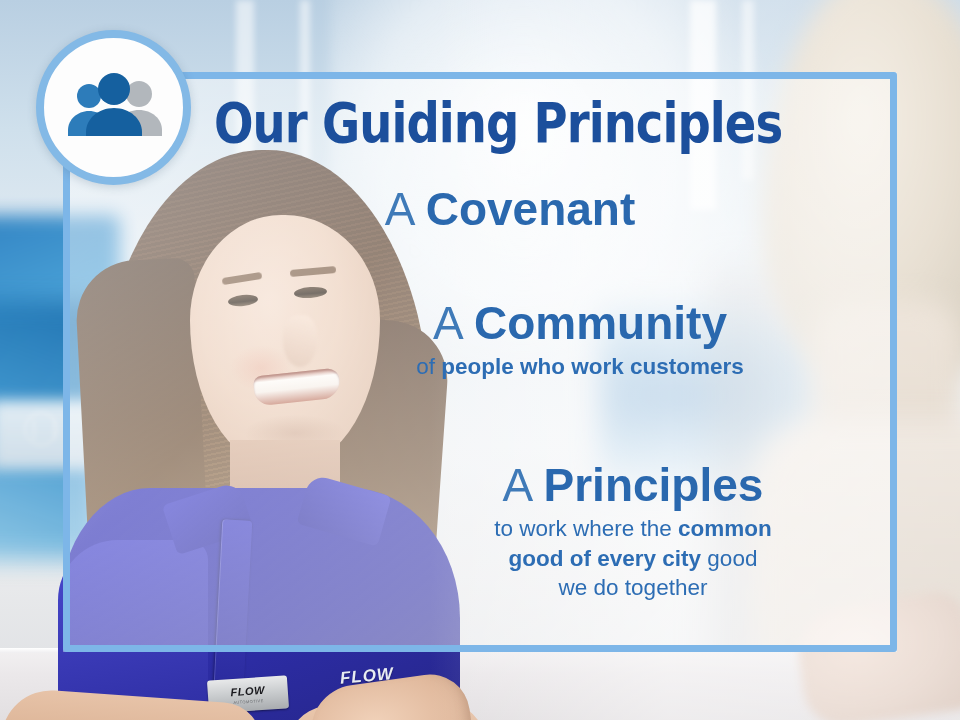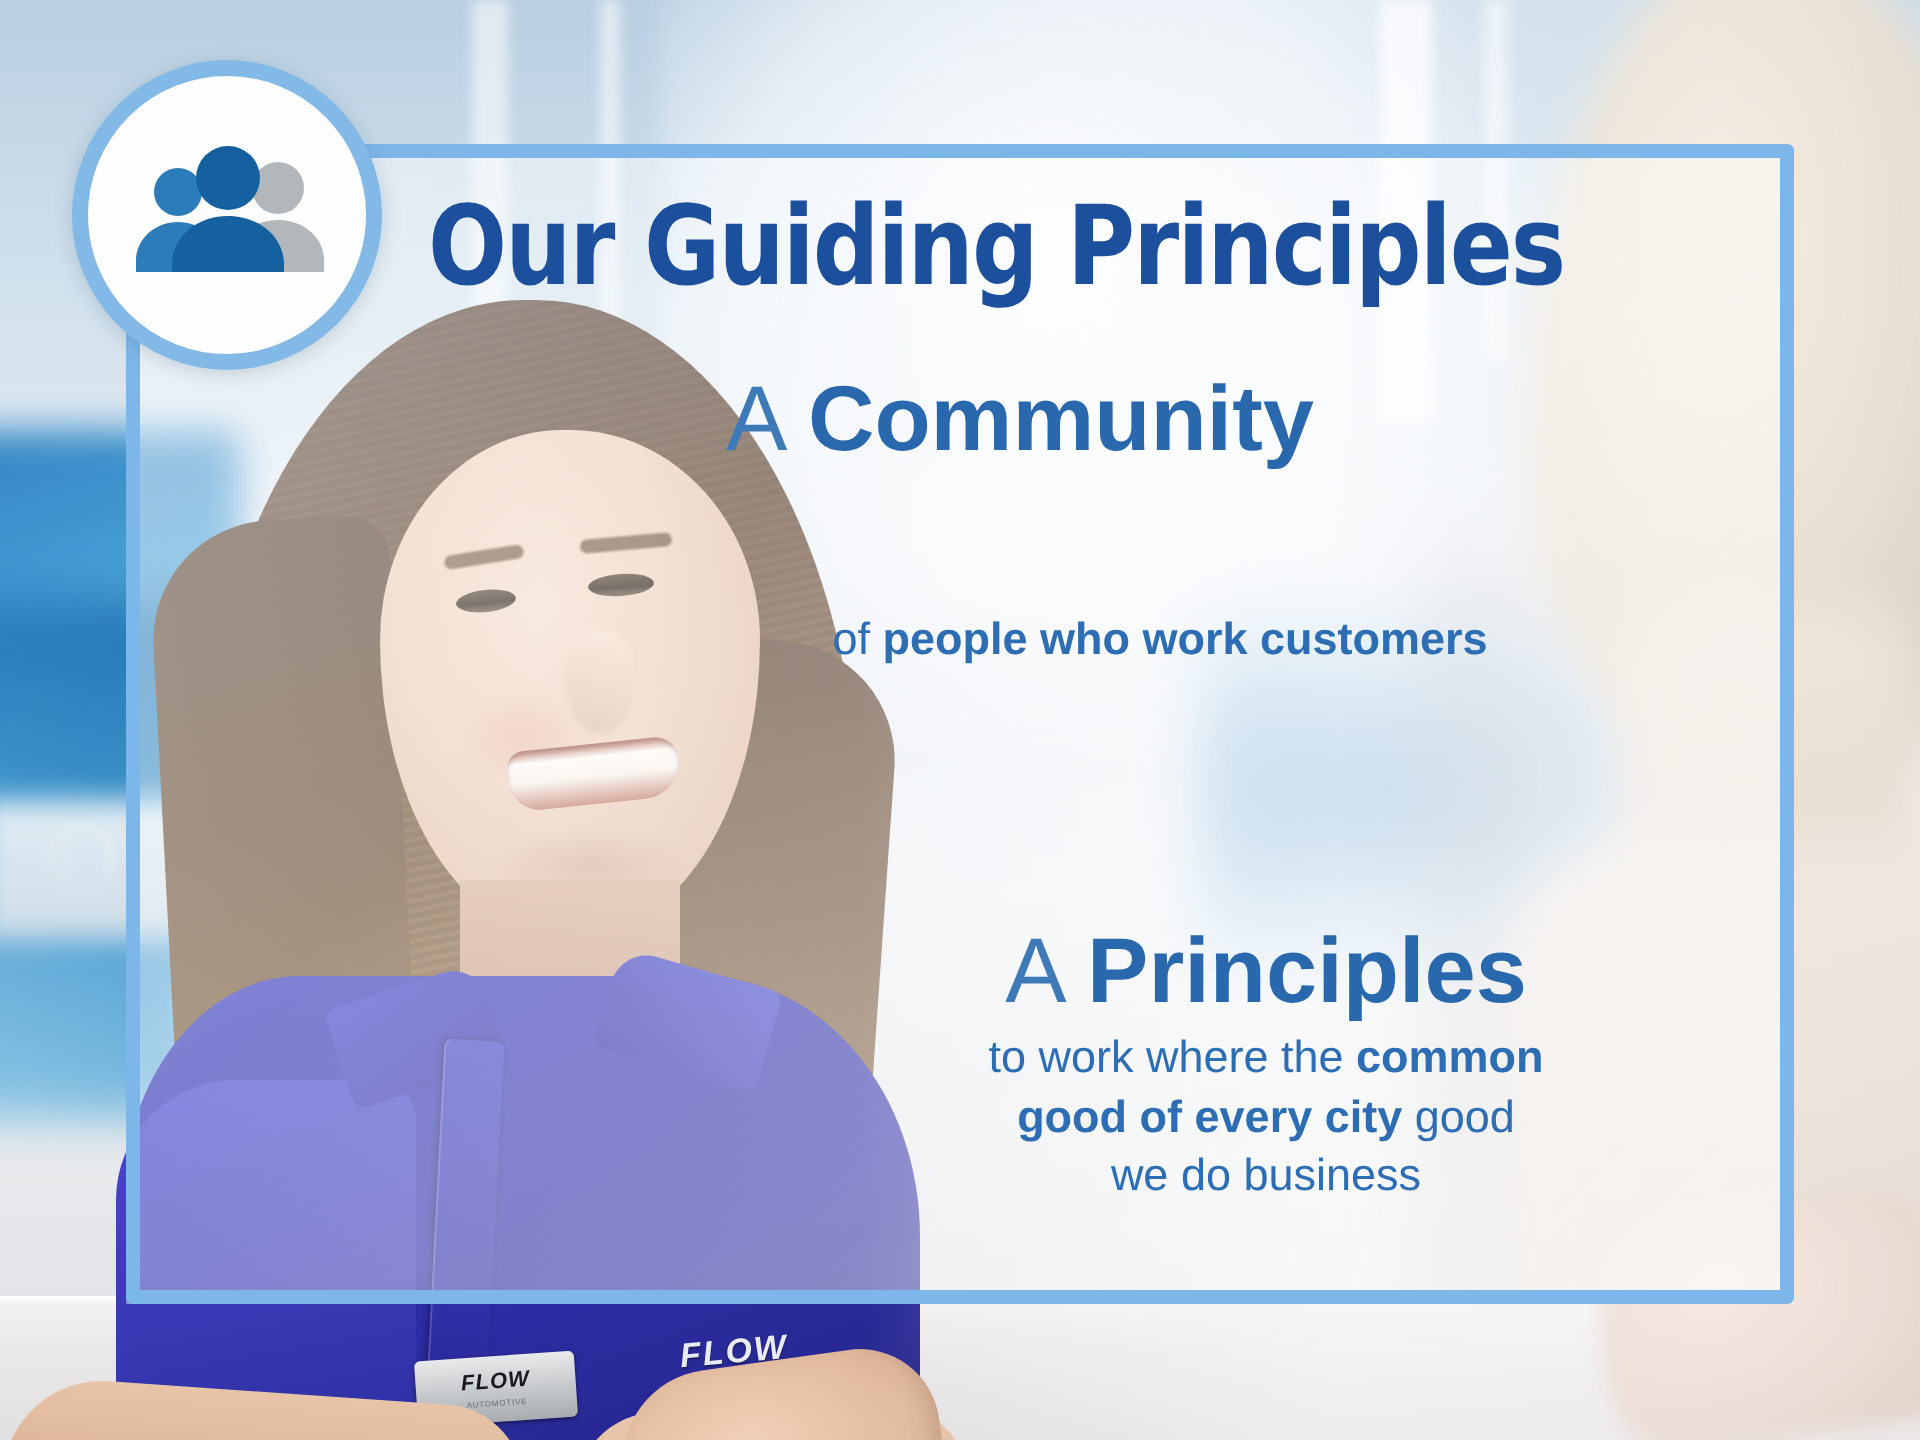--- a/index.html
+++ b/index.html
@@ -390,40 +390,43 @@
 
       <circle cx="55" cy="17" r="16" fill="#15609f"></circle>
       <path d="M55 36c-16 0-28 11-28 24v4h56v-4c0-13-12-24-28-24z" fill="#15609f"></path>
     </svg>
   </div>
 
   <div class="heading">Our Guiding Principles</div>
 
   <div class="block" id="blk1">
     <div class="big">
+      <span class="lt">A </span><span class="bd">Covenant</span>
+    </div>
+  </div>
+
+  <div class="block" id="blk2">
+    <div class="big">
       <span class="lt">A </span><span class="bd">Community</span>
     </div>
-  </div>
-
-  <div class="block" id="blk2">
     <div class="sub">
       <div>
         <span class="lt">of </span><span class="bd">people who work customers</span>
       </div>
     </div>
   </div>
 
   <div class="block" id="blk3">
     <div class="big">
       <span class="lt">A </span><span class="bd">Principles</span>
     </div>
     <div class="sub">
       <div>
         <span class="lt">to work where the </span><span class="bd">common</span>
       </div>
       <div>
         <span class="bd">good of every city</span><span class="lt"> good</span>
       </div>
-      <div class="lt">we do business</div>
+      <div class="lt">we do together</div>
     </div>
   </div>
 
 </div>
 
 </body></html>

